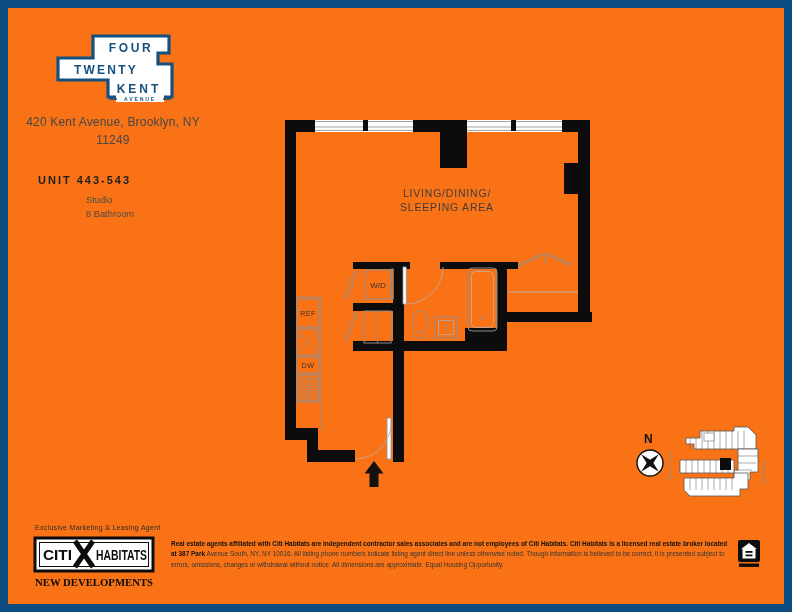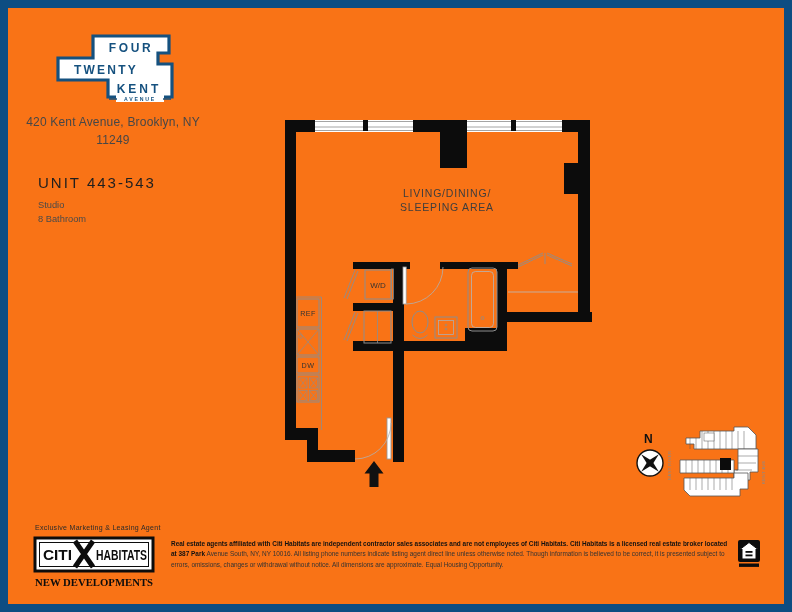--- a/index.html
+++ b/index.html
@@ -6,22 +6,22 @@
   .page{
     position:relative;width:792px;height:612px;box-sizing:border-box;
     background:#f97316;border:8px solid #0d4d82;overflow:hidden;
     font-family:"Liberation Sans",sans-serif;
   }
   .abs{position:absolute;}
   
   .address{left:5px;top:105px;width:200px;text-align:center;font-size:12px;
     line-height:1.5;color:#474747;letter-spacing:.2px;}
   .unit-block{left:30px;top:166px;width:200px;}
-  .unit-title{font-size:15px;font-weight:normal;letter-spacing:2px;color:#1f1f1f;}
-  .unit-sub{margin-top:7px;font-size:9.3px;line-height:1.55;color:#4a4a4a;}
+  .unit-title{font-size:11px;font-weight:bold;letter-spacing:2px;color:#1f1f1f;}
+  .unit-sub{margin-top:7px;font-size:9.3px;line-height:1.55;color:#4a4a4a;margin-left:48px;}
   
   .agent-label{left:27px;top:516px;font-size:7px;color:#2b2b2b;letter-spacing:.3px;}
   .disclaimer{left:163px;top:531px;width:562px;font-size:6.45px;line-height:1.62;
     color:#333;text-align:left;}
   .disclaimer b{color:#111;}
   svg text{font-family:"Liberation Sans",sans-serif;}
   .serif{font-family:"Liberation Serif",serif;}
 </style>
 </head>
 <body>

